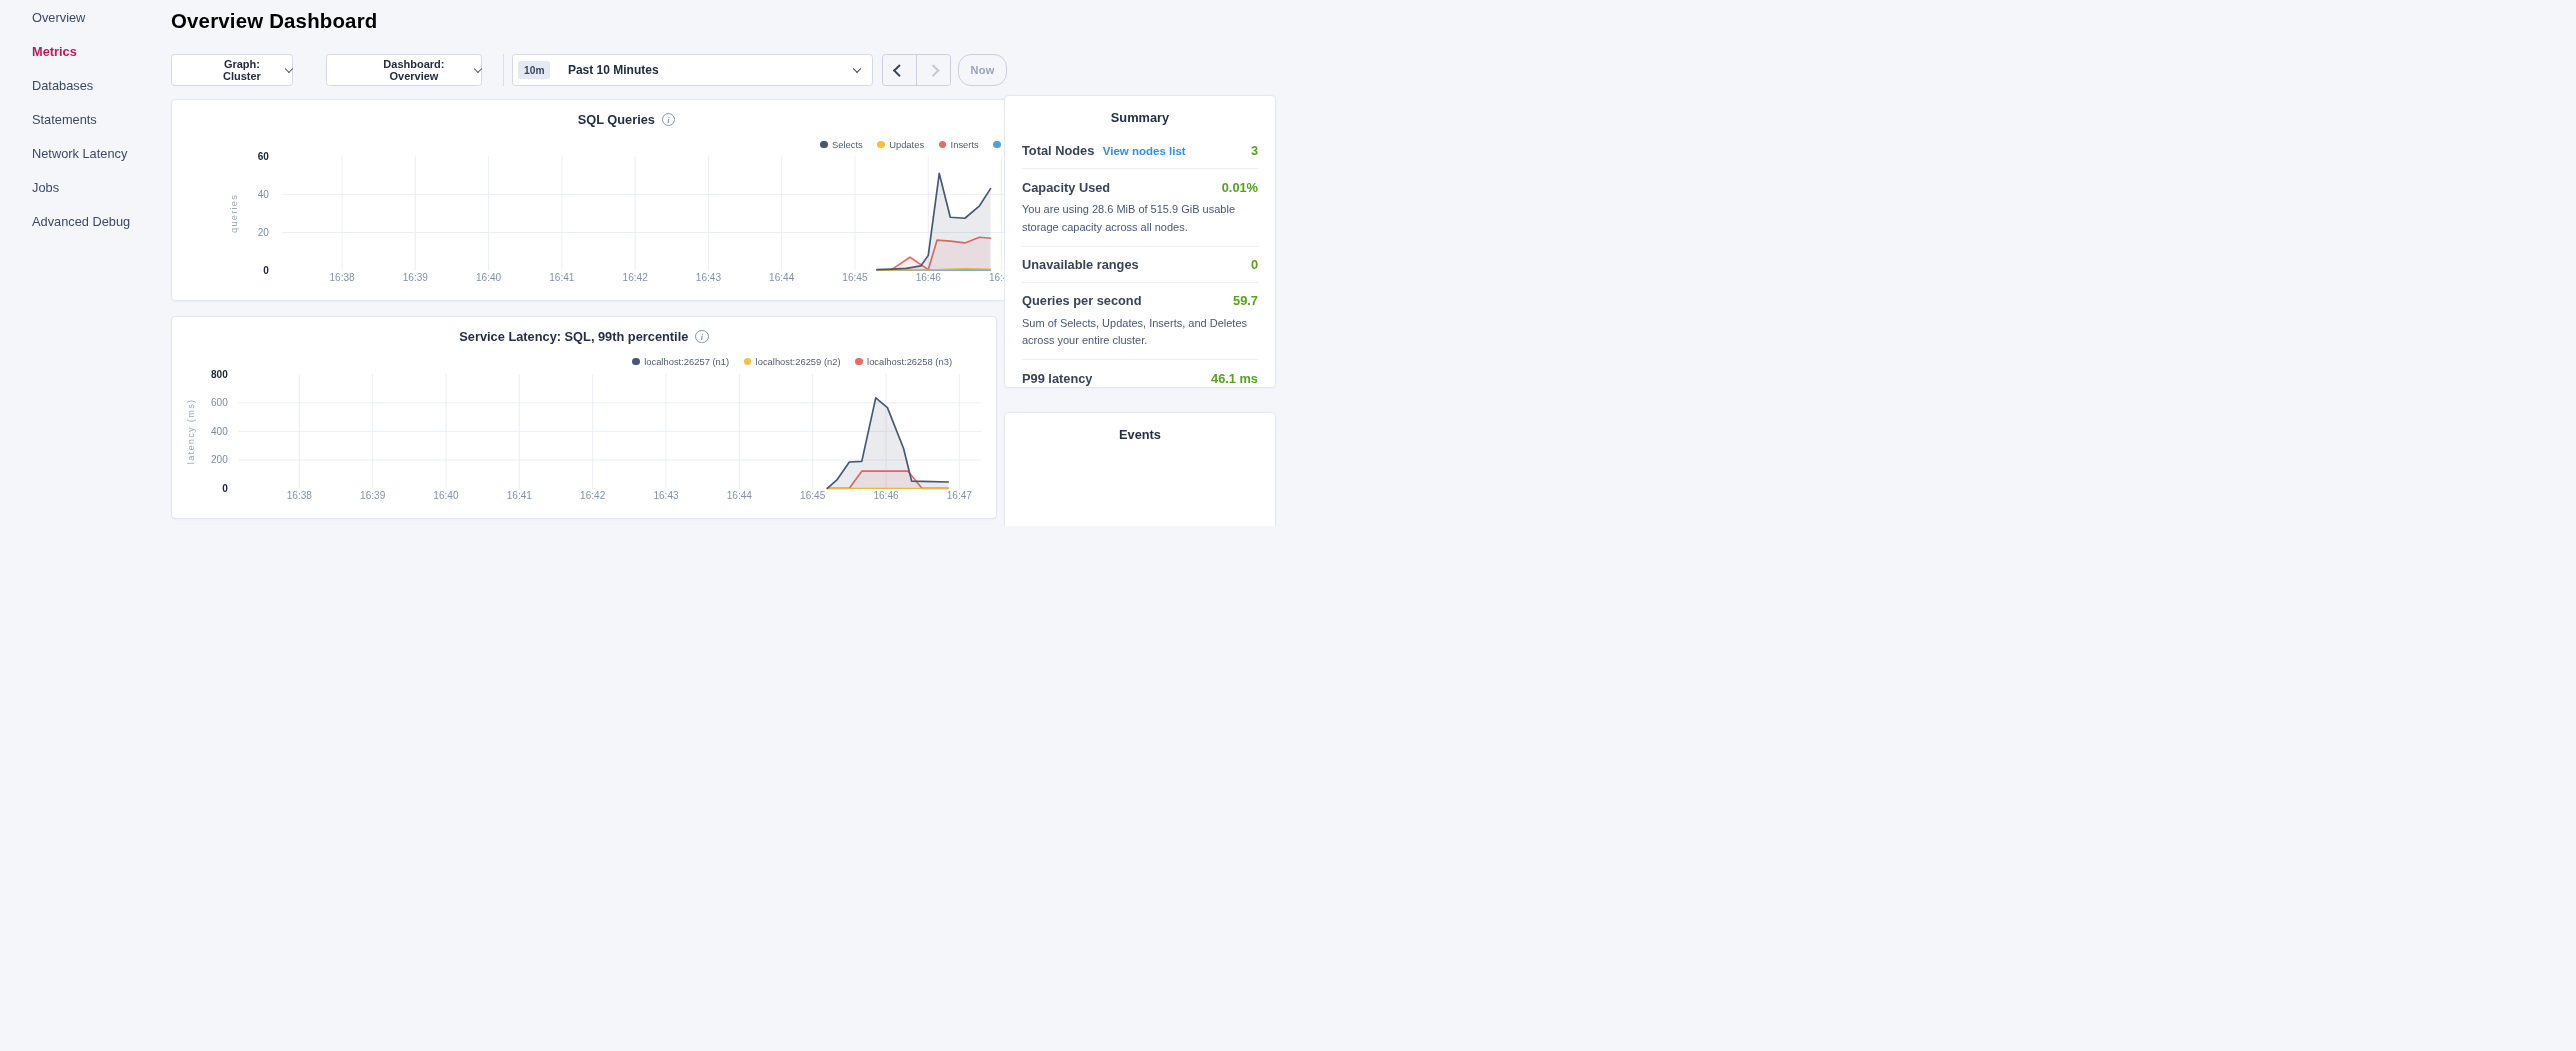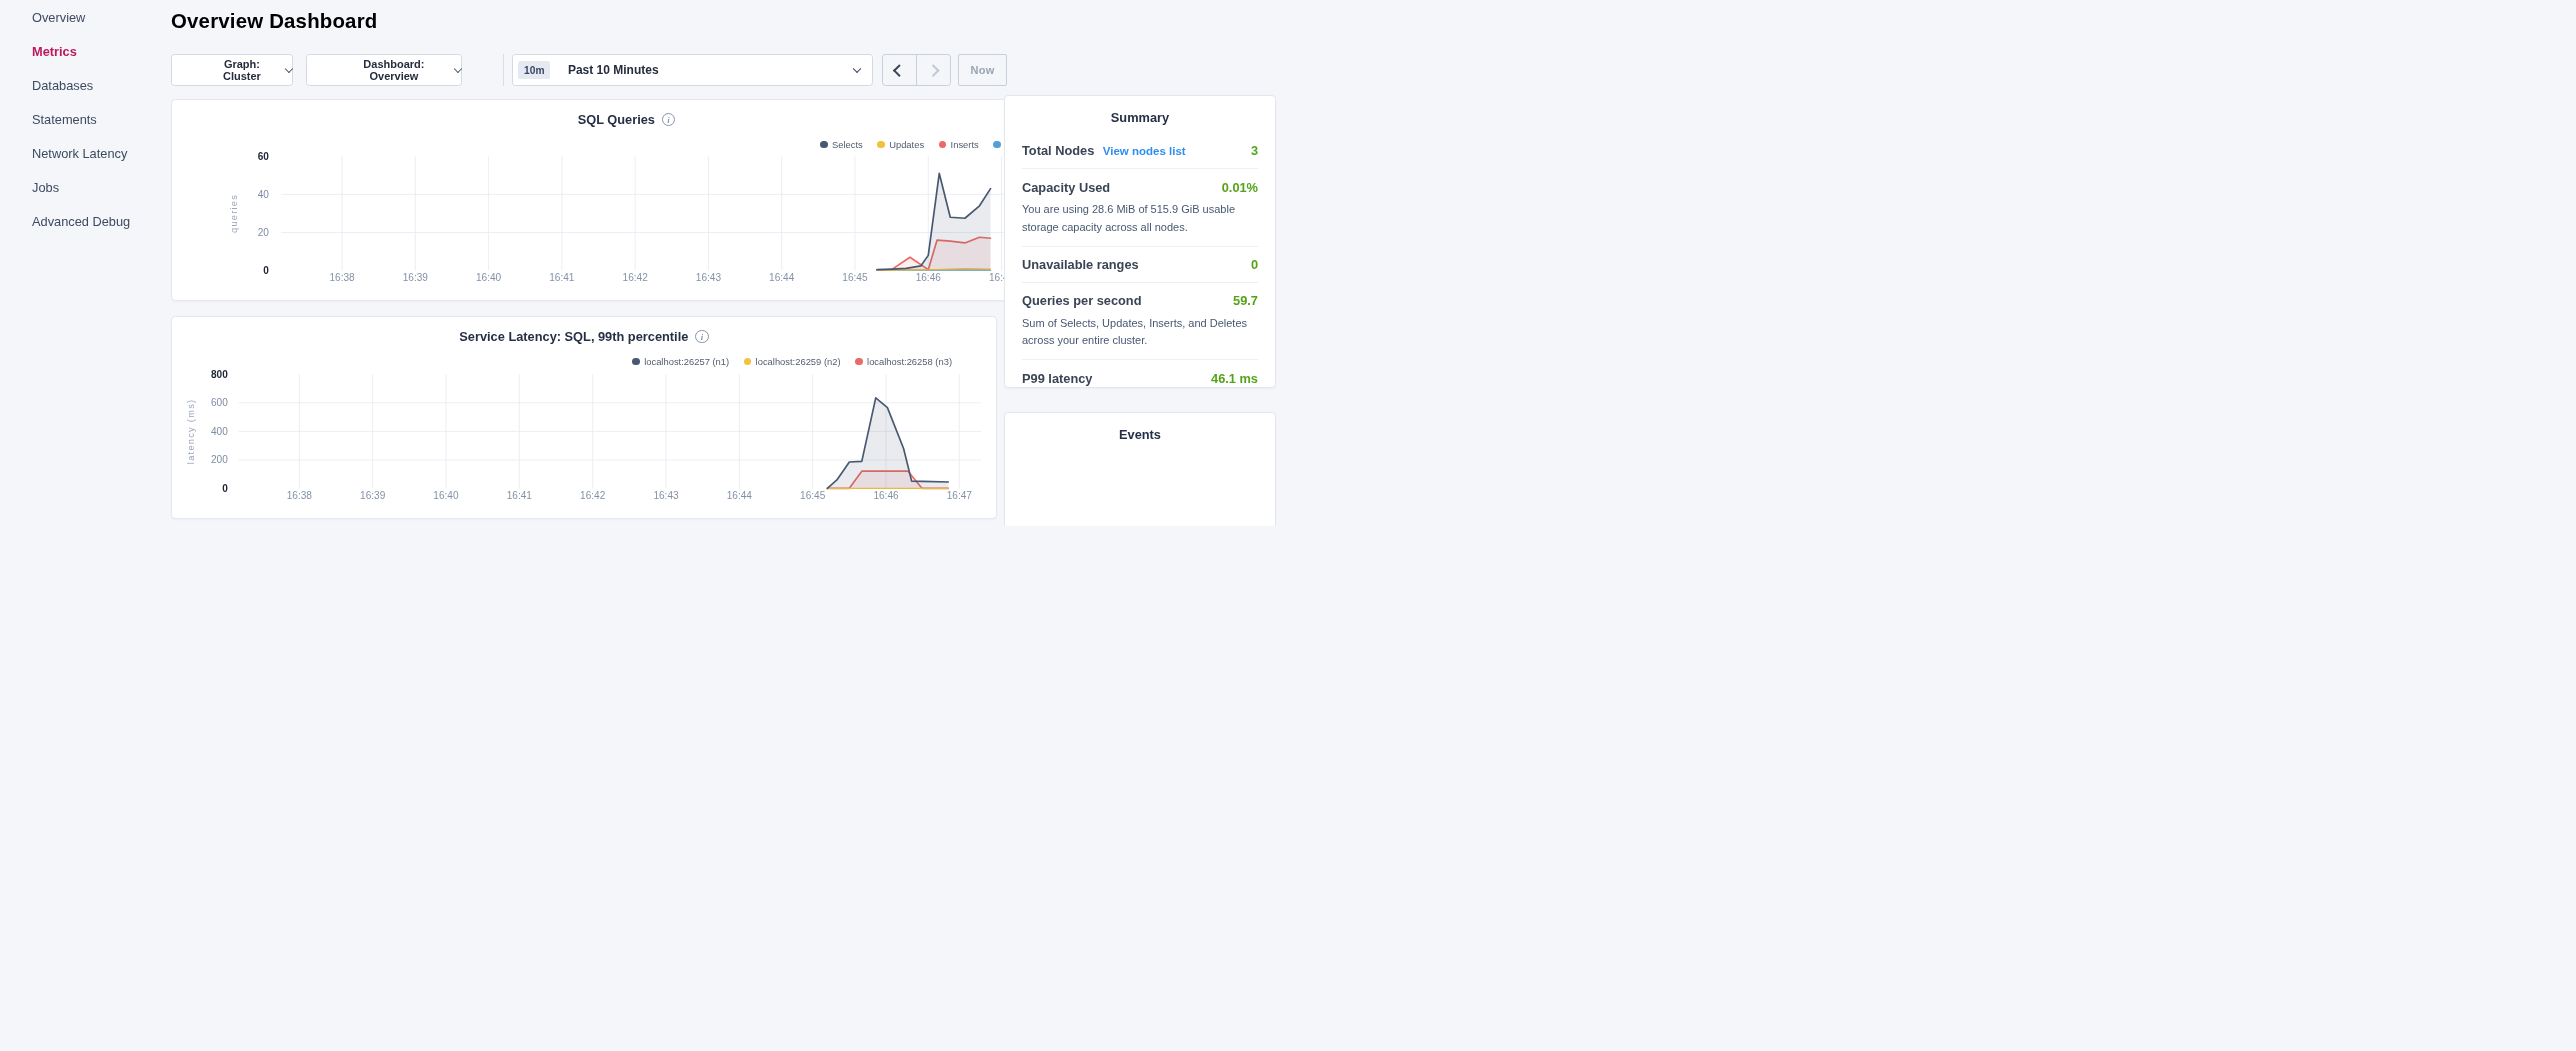--- a/index.html
+++ b/index.html
@@ -45,21 +45,21 @@
   }
   .arrow-btn {
     flex:1; background:transparent; border:none; cursor:pointer;
     display:flex; align-items:center; justify-content:center;
   }
   .arrow-btn + .arrow-btn { border-left:0.9px solid #c9d0dd; }
   .chev-left  { width:8.5px; height:8.5px; border-left:2.1px solid #39455b; border-bottom:2.1px solid #39455b; transform:rotate(45deg); }
   .chev-right { width:8.5px; height:8.5px; border-right:2.1px solid #c2c9d6; border-top:2.1px solid #c2c9d6; transform:rotate(45deg); }
   .now-btn {
     position:absolute; left:958px; top:54px; width:49px; height:32px;
-    background:transparent; border:0.9px solid #c9d0dd; border-radius:2px;
+    background:transparent; border:0.9px solid #c9d0dd; border-radius:13px;
     font-family:"Liberation Sans", sans-serif; font-size:11px; font-weight:700;
     color:#9aa4b6; cursor:pointer; letter-spacing:0.3px;
   }
   
   .card {
     position:absolute; background:#fff;
     border:0.9px solid #e3e8f0; border-radius:4.3px;
     box-shadow:0 0.9px 1.7px rgba(50,60,80,0.04);
   }
   .chart-title {
@@ -110,21 +110,21 @@
   <div class="nav-item">Advanced Debug</div>
 </aside>
 
 <h1 class="page-title">Overview Dashboard</h1>
 
 <button class="ctrl dropdown" style="left:171px; width:122px;">
   <span>Graph: Cluster</span>
   <span class="chev chev-down"></span>
 </button>
 
-<button class="ctrl dropdown" style="left:306px; width:156px;">
+<button class="ctrl dropdown" style="left:326px; width:156px;">
   <span>Dashboard: Overview</span>
   <span class="chev chev-down"></span>
 </button>
 
 <div class="vdivider"></div>
 
 <button class="ctrl time-selector" style="left:512px; width:361px;">
   <span class="time-badge">10m</span>
   <span class="time-label">Past 10 Minutes</span>
   <span class="chev chev-down time-chev"></span>

